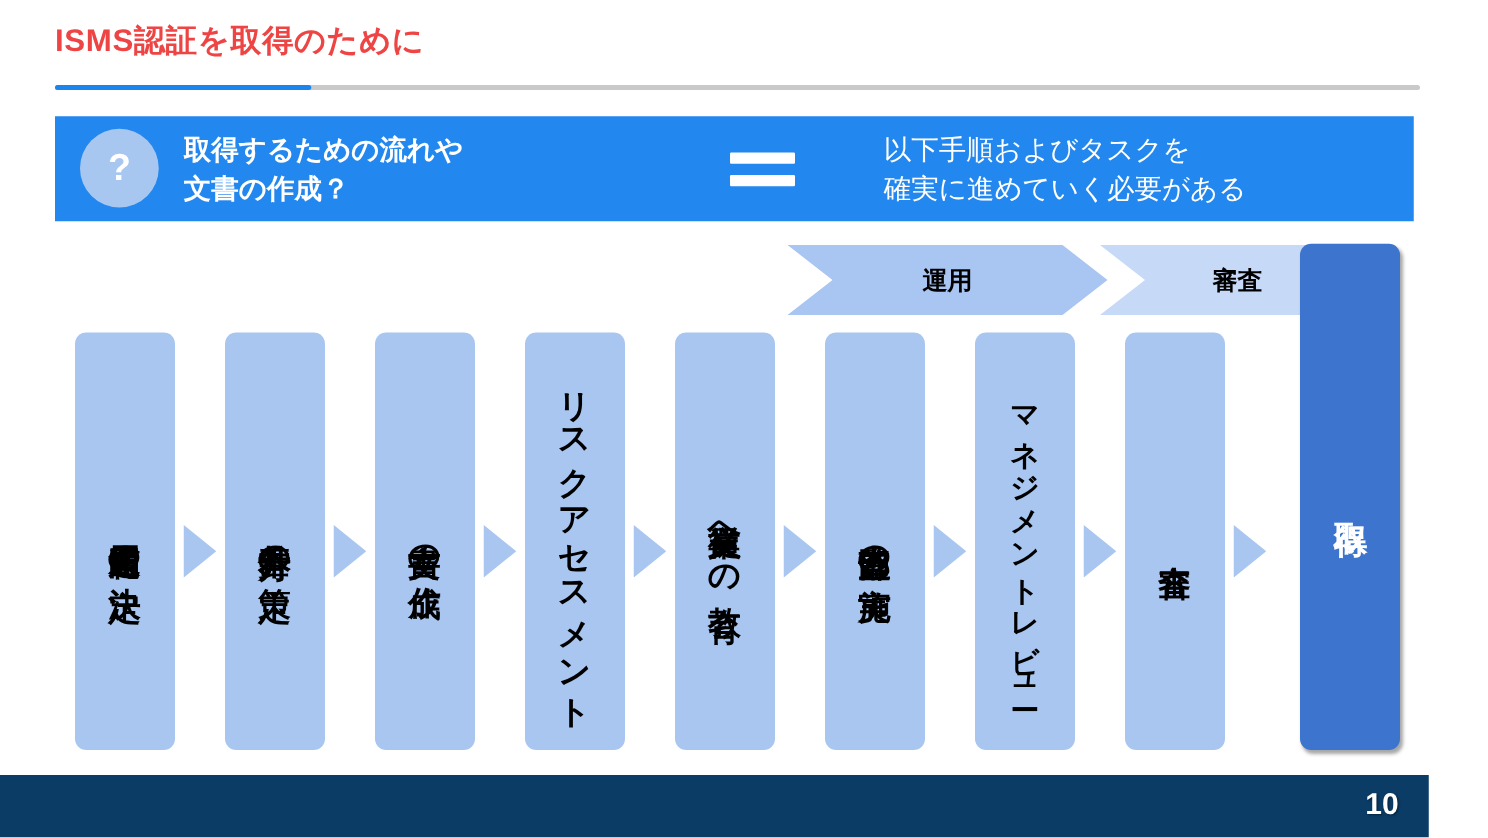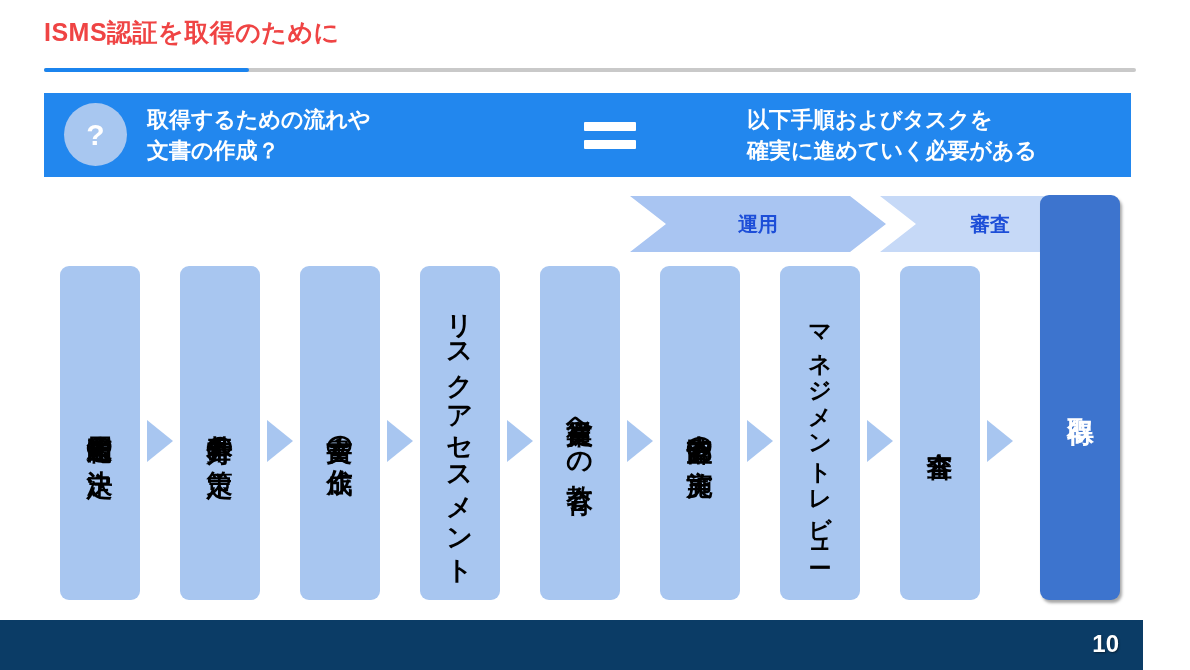--- a/index.html
+++ b/index.html
@@ -94,42 +94,41 @@
     background: #ffffff;
     border-radius: 1px;
   }
   .equals span + span { margin-top: 9px; }
   .banner-text-right {
     position: absolute;
     left: 663px;
     top: 11px;
     color: #ffffff;
     font-size: 22px;
-    font-weight: bold;
+    font-weight: normal;
     line-height: 31px;
     white-space: pre-line;
-    margin-left: 40px;
   }
 
   
   .phase-bar {
     position: absolute;
     left: 44px;
     top: 196px;
     width: 975px;
     height: 56px;
   }
   .phase {
     position: absolute;
     top: 0;
     height: 56px;
     display: flex;
     align-items: center;
     justify-content: center;
-    color: #1d4ed8;
+    color: #000000;
     font-size: 20px;
     font-weight: bold;
   }
   .phase-1 {
     left: 0; width: 592px;
     background: #6f9eea;
     color: #ffffff;
     clip-path: polygon(0 0, calc(100% - 36px) 0, 100% 50%, calc(100% - 36px) 100%, 0 100%);
     border-radius: 3px 0 0 3px;
   }

